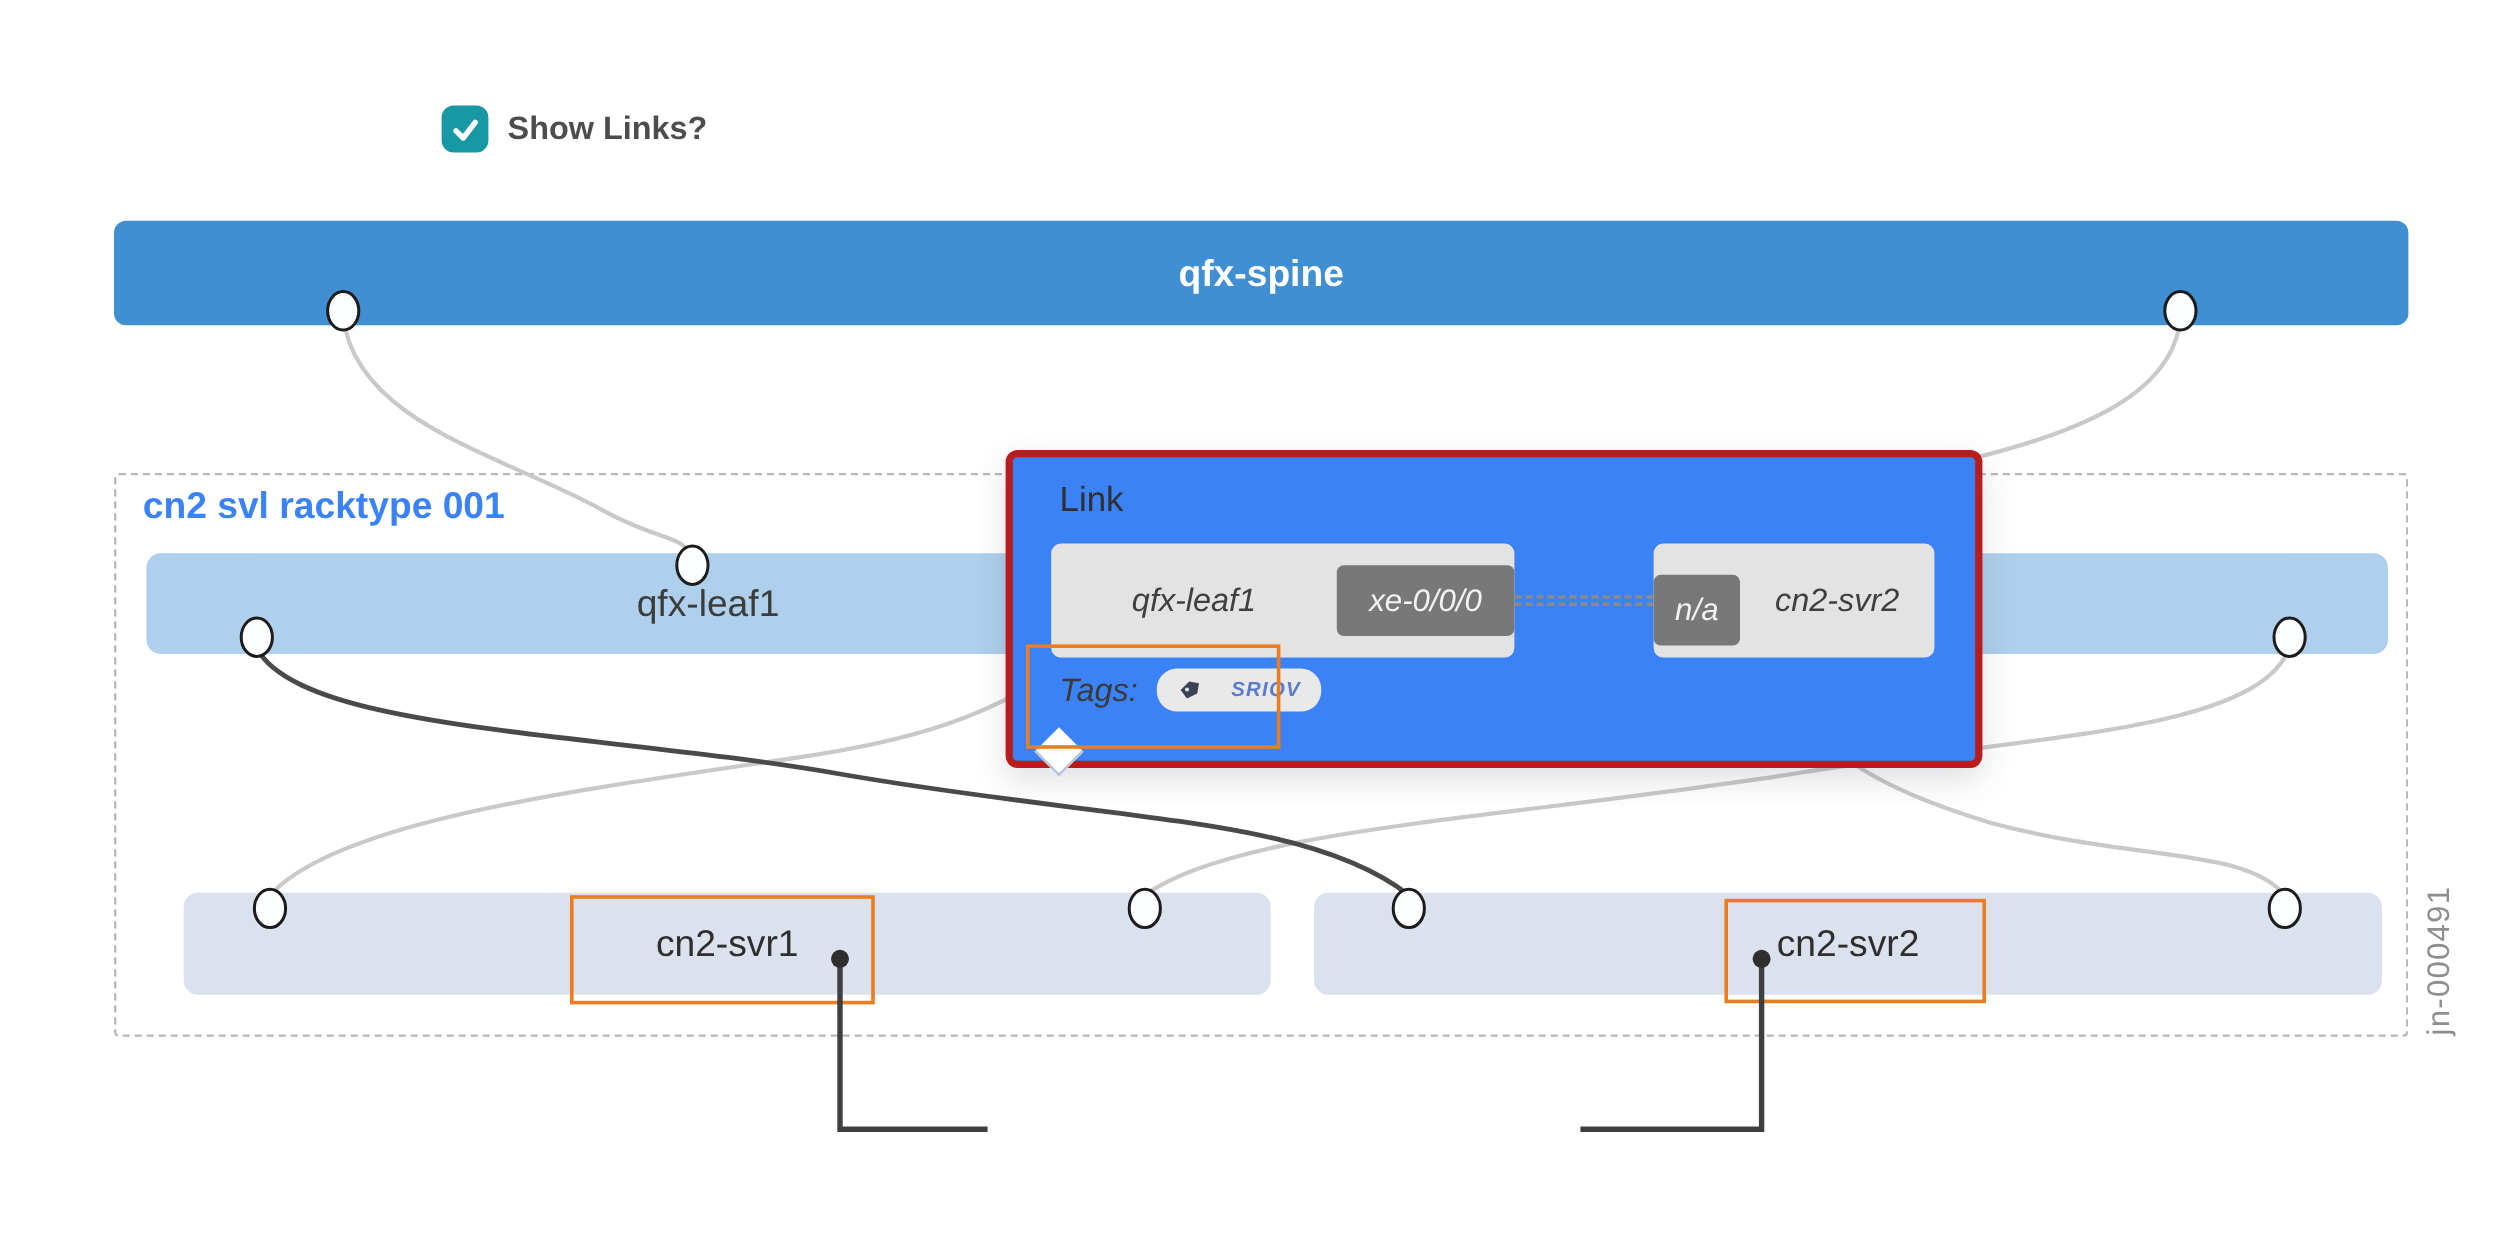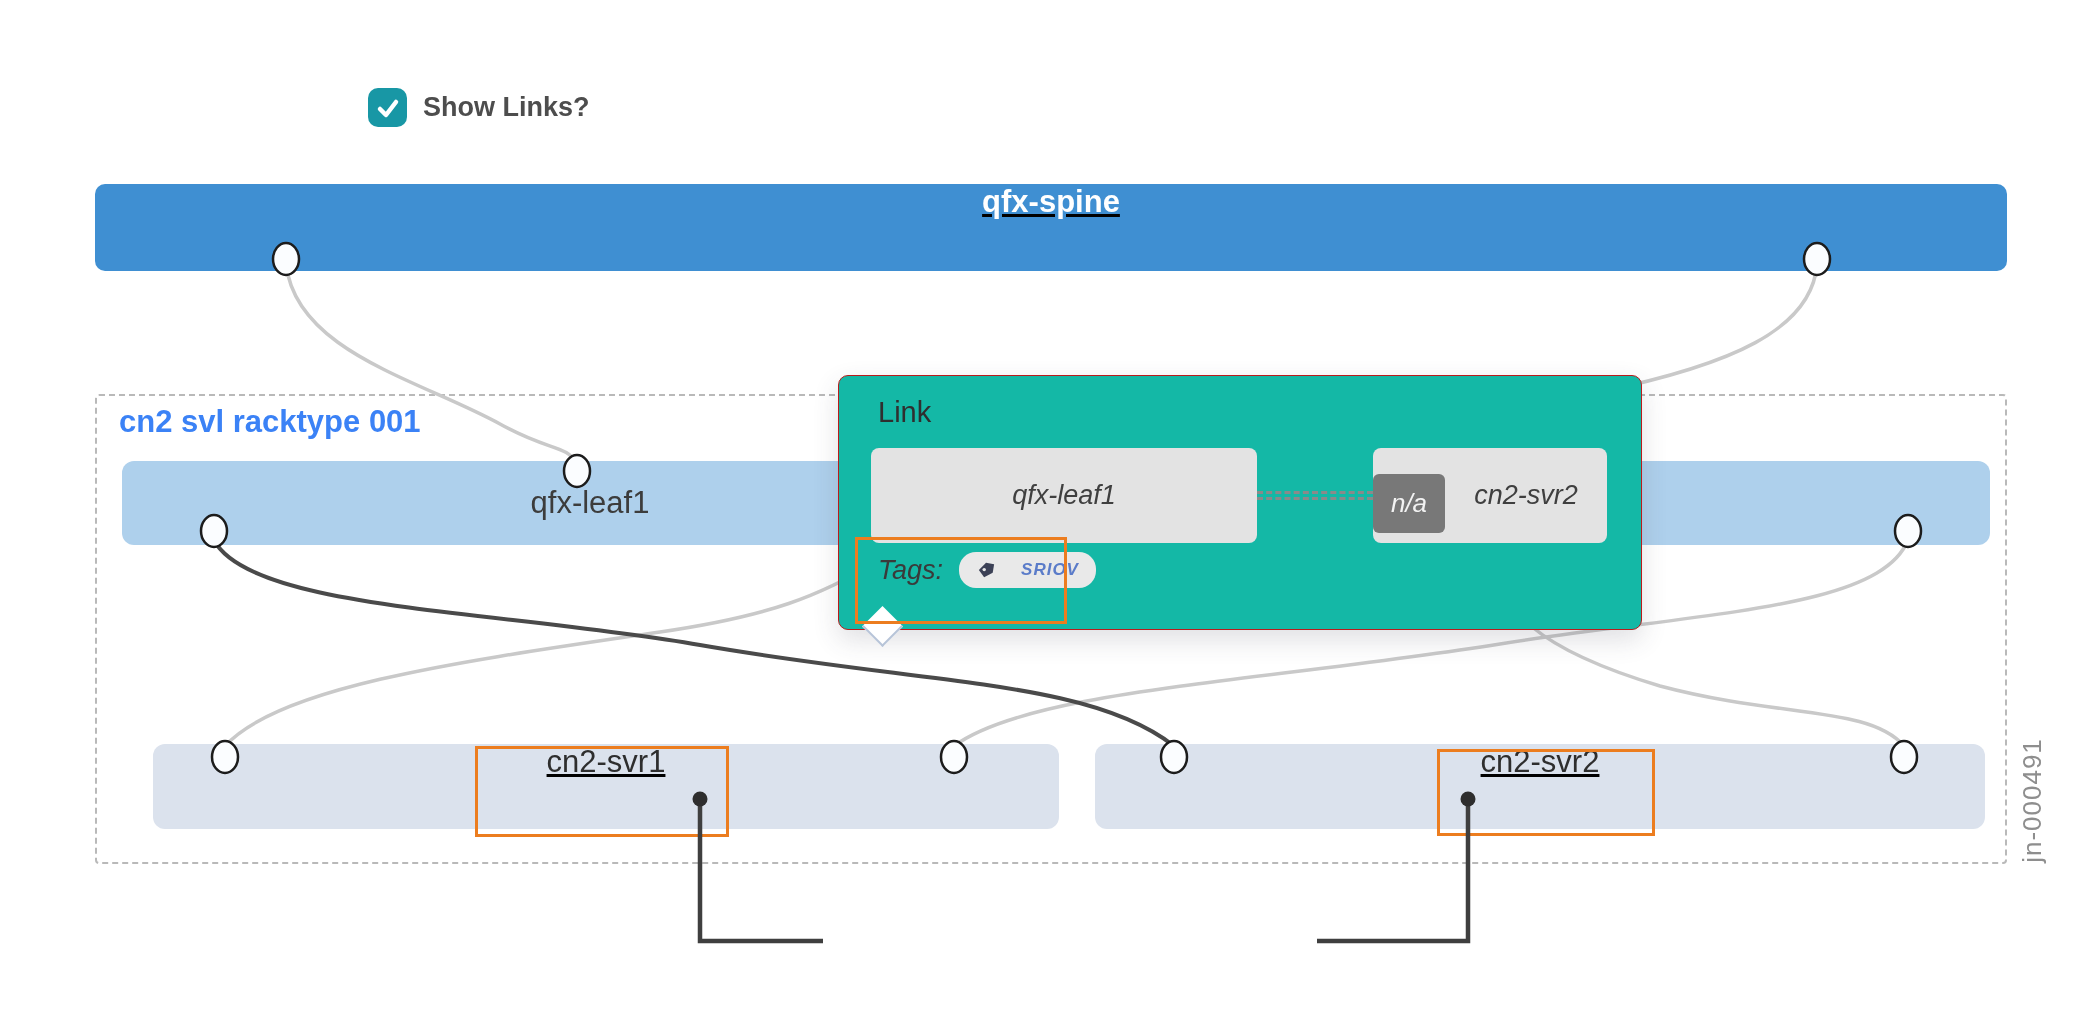--- a/index.html
+++ b/index.html
@@ -6,21 +6,21 @@
   .canvas{position:relative;width:2100px;height:1032px;background:#ffffff;overflow:hidden;
           font-family:"Liberation Sans", sans-serif;}
 
   
   .cb-group{position:absolute;top:88px;display:flex;align-items:center;gap:16px;z-index:6;}
   .cb-box{width:39px;height:39px;border-radius:10px;background:#1897a5;display:flex;
           align-items:center;justify-content:center;cursor:pointer;}
   .cb-label{font-size:27px;color:#4d4d4d;font-weight:600;}
 
   
-  .bar{position:absolute;display:flex;align-items:flex-start;justify-content:center;z-index:5;text-decoration:underline;}
+  .bar{position:absolute;display:flex;align-items:center;justify-content:center;z-index:5;}
   .bar-spine{left:95px;top:184px;width:1912px;height:87px;background:#3f8fd2;border-radius:10px;}
   .bar-spine .bar-label{color:#ffffff;font-size:31px;font-weight:700;}
   .bar-leaf{left:122px;top:461px;width:1868px;height:84px;background:#aed0ec;border-radius:12px;}
   .bar-leaf .bar-label{position:absolute;left:468px;top:50%;transform:translate(-50%,-50%);
                        color:#3c3c3c;font-size:31px;font-weight:500;}
   .bar-server{background:#dbe2ed;border-radius:12px;}
   .bar-server .bar-label{color:#2e2e2e;font-size:31px;font-weight:500;}
   .bar-svr1{left:137px;top:744px;width:906px;height:85px;margin-left:16px;}
   .bar-svr2{left:1095px;top:744px;width:890px;height:85px;}
 
@@ -34,22 +34,22 @@
   .links-layer path{pointer-events:stroke;}
   .callout-layer{position:absolute;left:0;top:0;z-index:20;pointer-events:none;}
 
   
   .hl-rect{position:absolute;border:3.5px solid #ec7d1f;background:transparent;z-index:12;}
   .hl-svr1{left:475px;top:746px;width:248px;height:85px;}
   .hl-svr2{left:1437px;top:749px;width:212px;height:81px;}
   .hl-tags{left:855px;top:537px;width:206px;height:81px;z-index:40;}
 
   
-  .tooltip{position:absolute;left:838px;top:375px;width:802px;height:253px;background:#14b8a6;
-           border:1px solid #b91c1c;border-radius:10px;box-shadow:0 10px 26px rgba(60,64,80,.16);
+  .tooltip{position:absolute;left:838px;top:375px;width:802px;height:253px;background:#3b82f6;
+           border:6px solid #b91c1c;border-radius:10px;box-shadow:0 10px 26px rgba(60,64,80,.16);
            z-index:30;}
   .tt-title{position:absolute;left:39px;top:20px;font-size:29px;font-weight:500;color:#2f2f2f;}
   .tt-row{position:absolute;left:32px;top:72px;display:flex;align-items:center;}
   .ep-box{background:#e3e3e3;border-radius:8px;display:flex;align-items:center;height:95px;}
   .ep-left{width:386px;}
   .ep-right{width:234px;}
   .ep-label{flex:1;text-align:center;font-style:italic;font-size:27px;color:#3f3f3f;}
   .ep-port{height:59px;background:#787878;border-radius:6px;display:flex;align-items:center;
            justify-content:center;color:#f3f3f3;font-style:italic;font-size:26px;}
   .ep-port-left{width:148px;}
@@ -127,20 +127,21 @@
 
   <div class="hl-rect hl-svr1"></div>
   <div class="hl-rect hl-svr2"></div>
   <div class="hl-rect hl-tags"></div>
 
   <div class="tooltip">
     <div class="tt-title">Link</div>
     <div class="tt-row">
       <div class="ep-box ep-left">
         <span class="ep-label">qfx-leaf1</span>
+        <div class="ep-port ep-port-left">xe-0/0/0</div>
       </div>
       <div class="connector"></div>
       <div class="ep-box ep-right">
         <div class="ep-port ep-port-right">n/a</div>
         <span class="ep-label">cn2-svr2</span>
       </div>
     </div>
     <div class="tt-tags">
       <span class="tags-label">Tags:</span>
       <span class="tag-pill">

